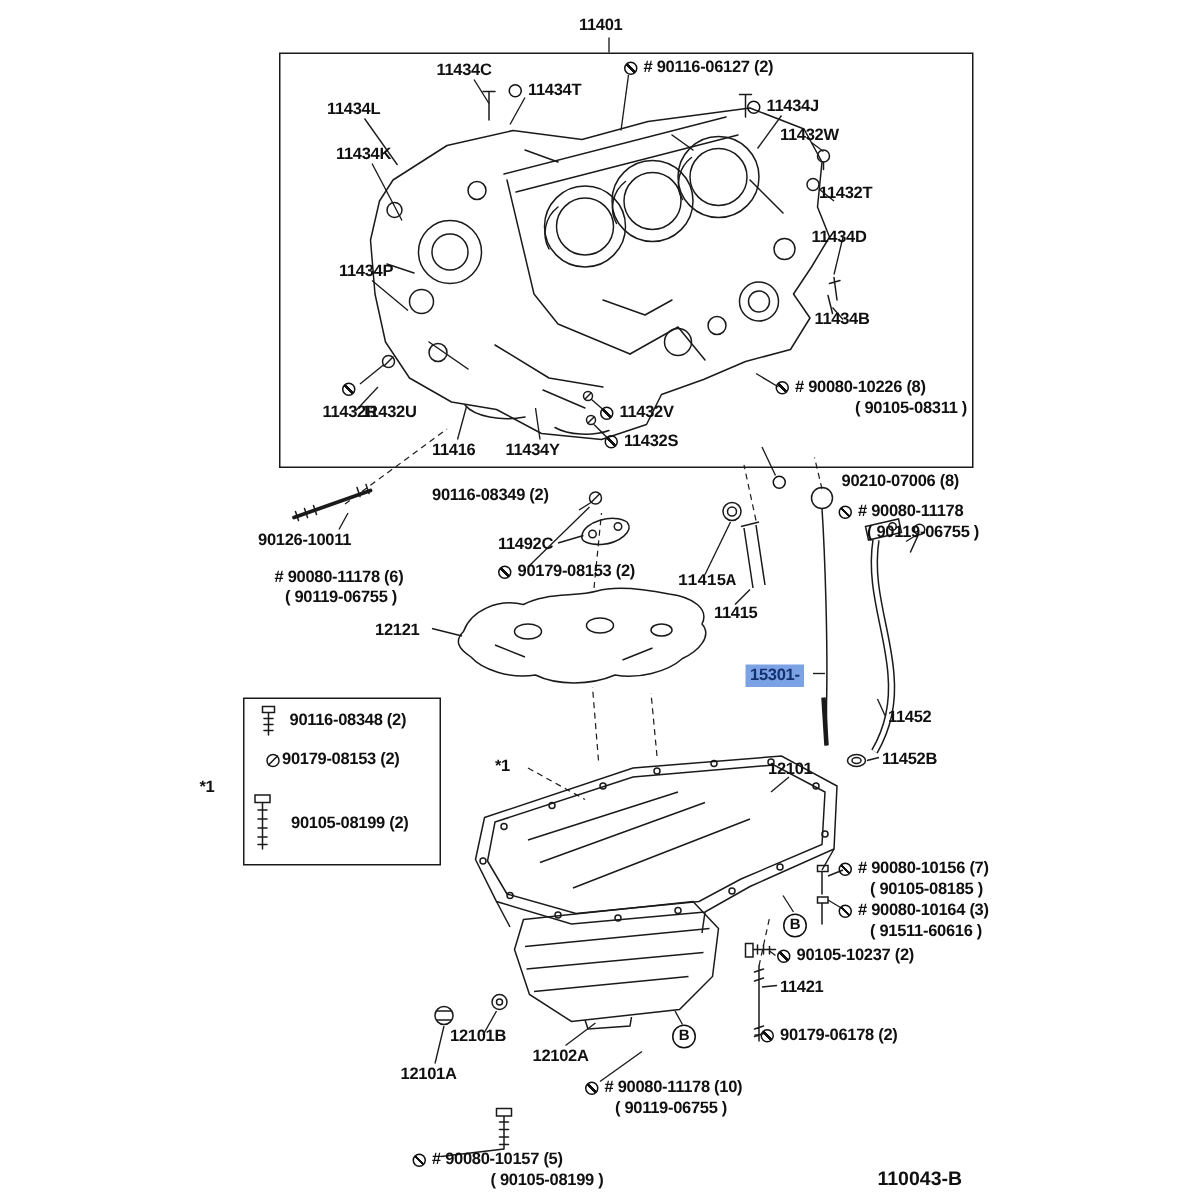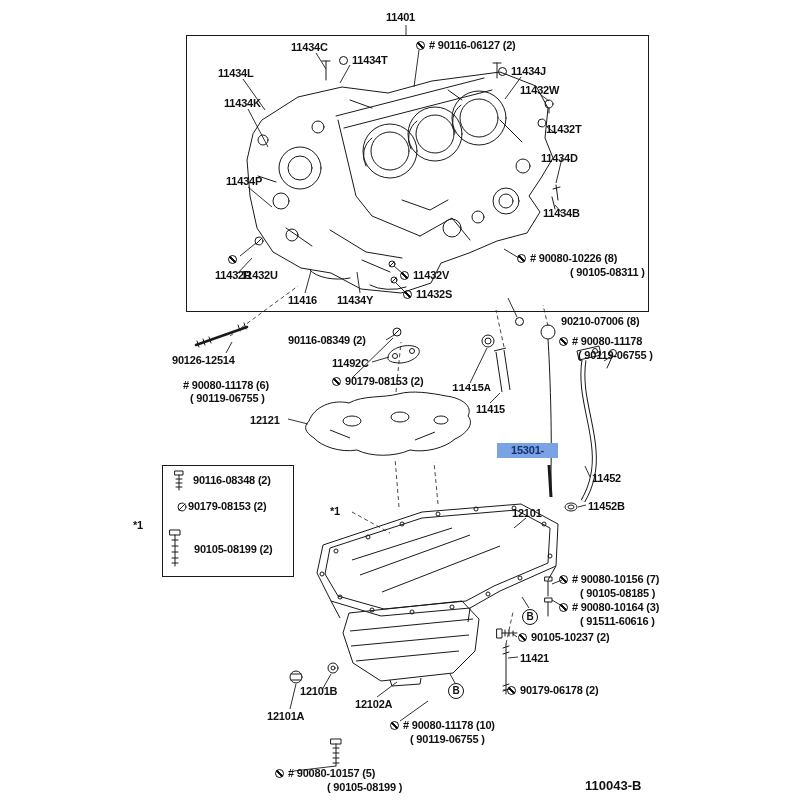--- a/index.html
+++ b/index.html
@@ -4,21 +4,21 @@
 <style>
   * { margin:0; padding:0; box-sizing:border-box; }
   html,body { width:800px; height:800px; background:#ffffff; font-family:"Liberation Sans", sans-serif; }
   .stage { position:absolute; left:0; top:0; width:800px; height:800px; background:#fff; overflow:hidden; }
   svg.art { position:absolute; left:0; top:0; }
   .box { position:absolute; border:1.3px solid #1a1a1a; background:transparent; }
   .lbl {
     position:absolute; font-size:11px; font-weight:bold; color:#101010;
     white-space:nowrap; line-height:13px; letter-spacing:-0.2px;
   }
-  .lbl.hl { padding:1px 14px; }
+  .lbl.hl { padding:1px 3px; }
   .lbl.circled {
     width:16px; height:16px; border:1.4px solid #101010; border-radius:50%;
     text-align:center; line-height:13px; font-size:10px;
   }
   .fig { position:absolute; font-size:13px; font-weight:bold; color:#101010; letter-spacing:0; }
   .mk {
     position:absolute; width:9px; height:9px; border:1.2px solid #101010; border-radius:50%;
   }
   .mk-screw { background:linear-gradient(45deg, transparent 42%, #101010 42%, #101010 58%, transparent 58%); }
   .mk-ring { background:transparent; }
@@ -251,25 +251,25 @@
       <div class="lbl" style="left: 530px; top: 252px;"># 90080-10226 (8)</div>
       <div class="lbl" style="left: 538px; top: 266px; margin-left: 32px;">( 90105-08311 )</div>
       <div class="lbl" style="left: 288px; top: 294px;">11416</div>
       <div class="lbl" style="left: 337px; top: 294px;">11434Y</div>
       <span class="mk mk-screw" style="left: 400px; top: 271px;"></span>
       <div class="lbl" style="left: 413px; top: 269px;">11432V</div>
       <span class="mk mk-screw" style="left: 403px; top: 290px;"></span>
       <div class="lbl" style="left: 416px; top: 288px;">11432S</div>
       <span class="mk mk-ring" style="left: 515px; top: 317px;"></span>
       <div class="lbl" style="left: 528px; top: 315px; margin-left: 33px;">90210-07006 (8)</div>
-      <div class="lbl" style="left: 288px; top: 334px;">90116-08349 (2)</div>
+      <div class="lbl" style="left: 288px; top: 324px;">90116-08349 (2)</div>
       <span class="mk mk-screw" style="left: 559px; top: 337px;"></span>
       <div class="lbl" style="left: 572px; top: 335px;"># 90080-11178</div>
       <div class="lbl" style="left: 578px; top: 349px;">( 90119-06755 )</div>
-      <div class="lbl" style="left: 172px; top: 354px;">90126-12514</div>
+      <div class="lbl" style="left: 172px; top: 354px;">90126-10011</div>
       <div class="lbl" style="left: 332px; top: 357px;">11492C</div>
       <span class="mk mk-screw" style="left: 332px; top: 377px;"></span>
       <div class="lbl" style="left: 345px; top: 375px;">90179-08153 (2)</div>
       <div class="lbl" style="left: 452px; top: 382px; font-family: Liberation Mono, monospace;">11415A</div>
       <div class="lbl" style="left: 183px; top: 379px;"># 90080-11178 (6)</div>
       <div class="lbl" style="left: 190px; top: 392px;">( 90119-06755 )</div>
       <div class="lbl" style="left: 476px; top: 403px;">11415</div>
       <div class="lbl" style="left: 250px; top: 414px;">12121</div>
       <div class="lbl hl" style="left: 497px; top: 443px; background: rgb(122, 162, 228); color: rgb(20, 48, 110);">15301-</div>
       <div class="lbl" style="left: 592px; top: 472px;">11452</div>

